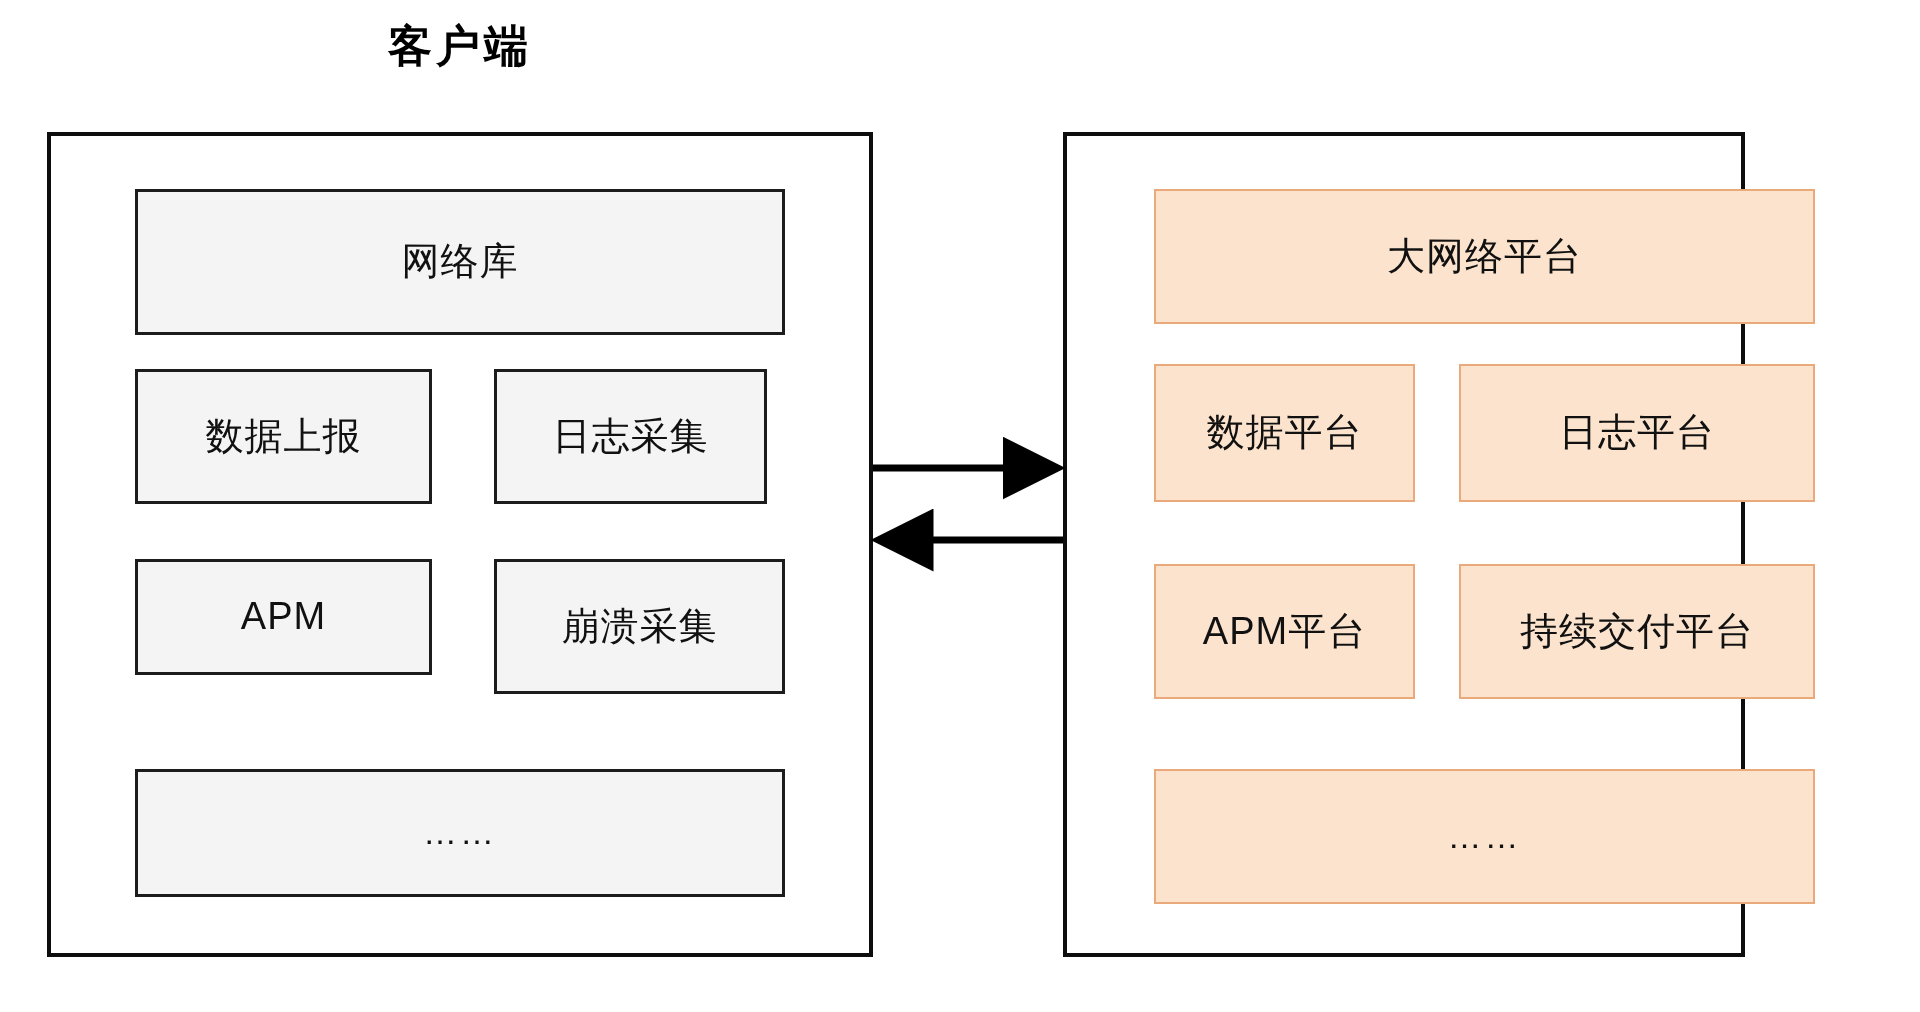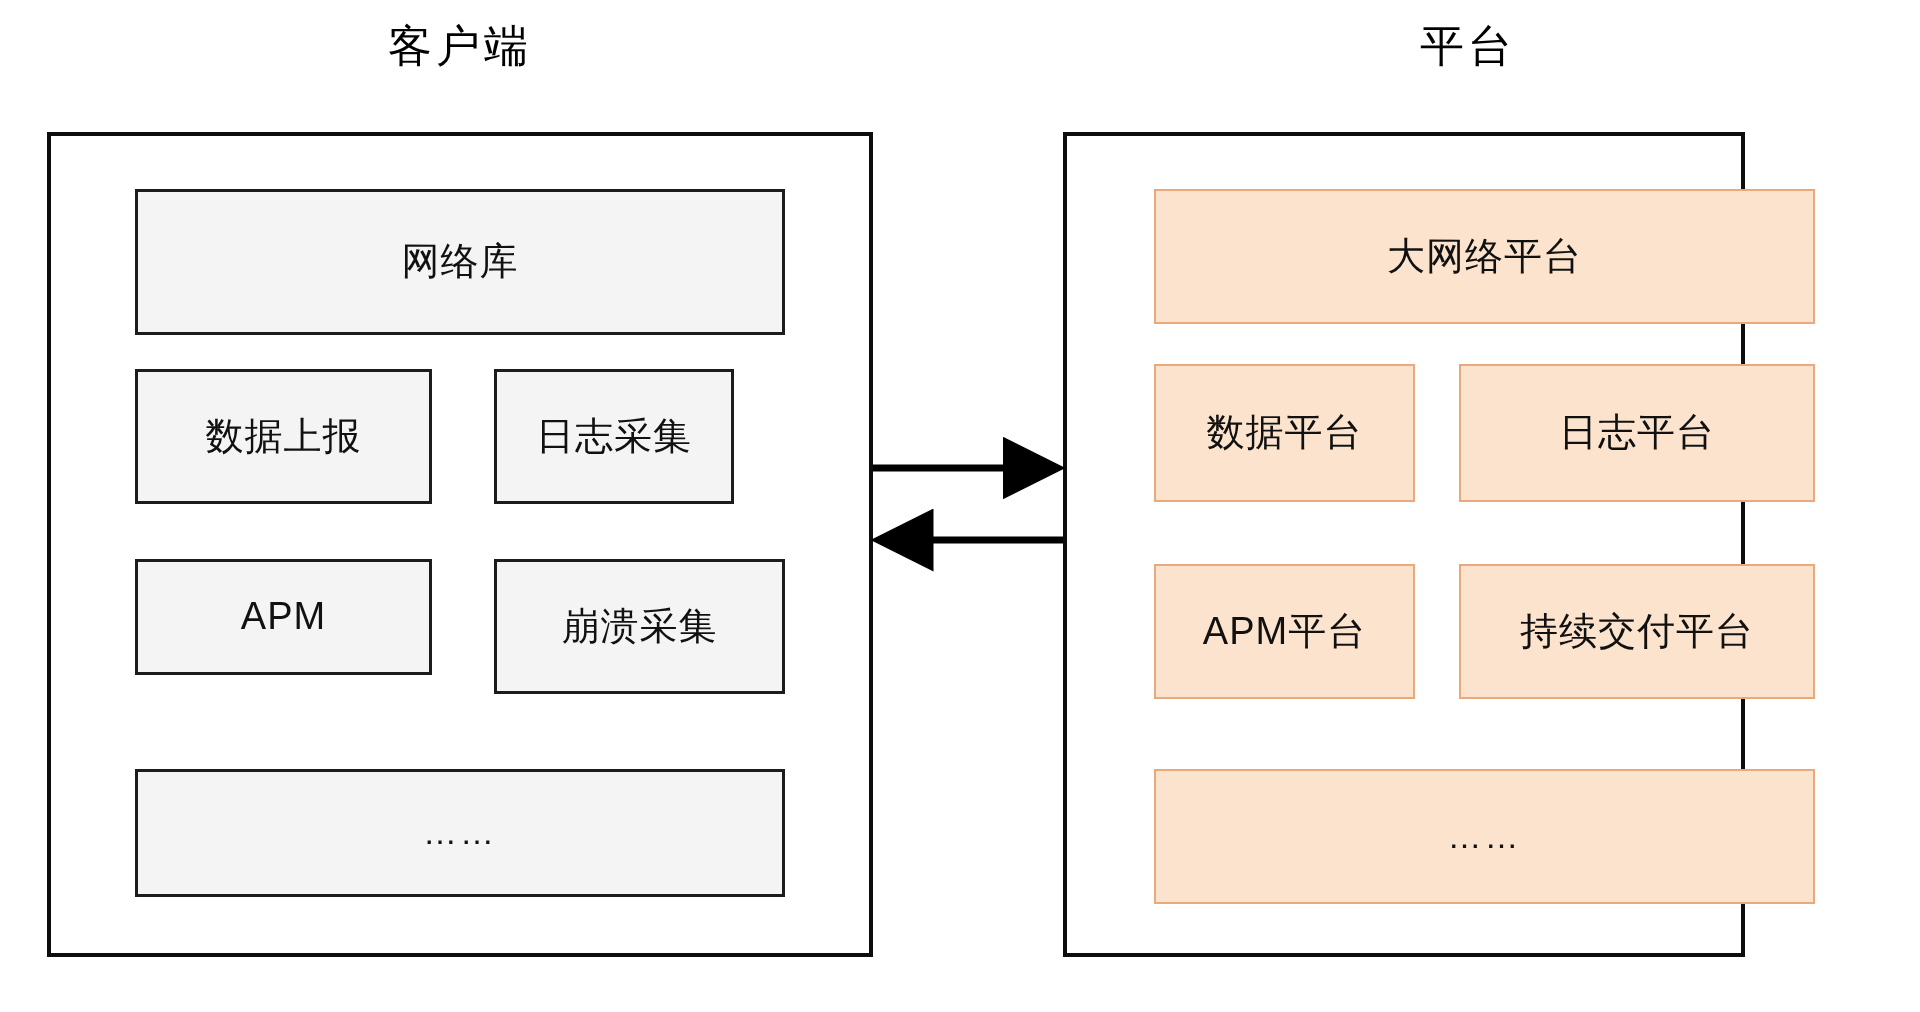--- a/index.html
+++ b/index.html
@@ -16,21 +16,21 @@
     width: 1920px;
     height: 1012px;
     background: #ffffff;
     overflow: hidden;
   }
 
   
   .col-title {
     position: absolute;
     font-size: 44px;
-    font-weight: normal;
+    font-weight: bold;
     letter-spacing: 4px;
     color: #000000;
     text-align: center;
     line-height: 1;
     white-space: nowrap;
   }
   #title-client { left: 47px;  top: 24px; width: 826px; }
   #title-platform { left: 1063px; top: 24px; width: 810px; }
 
   
@@ -65,21 +65,21 @@
     border: 2px solid #eaa97b;
   }
   .module.ellipsis {
     font-size: 34px;
     letter-spacing: 3px;
   }
 
   
   #m-netlib    { left: 84px;  top: 53px;  width: 650px; height: 146px; }
   #m-datarep   { left: 84px;  top: 233px; width: 297px; height: 135px; }
-  #m-logcol    { left: 443px; top: 233px; width: 240px; height: 135px; }
+  #m-logcol    { left: 443px; top: 233px; width: 273px; height: 135px; }
   #m-apm       { left: 84px;  top: 423px; width: 297px; height: 116px; }
   #m-crash     { left: 443px; top: 423px; width: 291px; height: 135px; text-align: right; }
   #m-client-more { left: 84px; top: 633px; width: 650px; height: 128px; }
 
   
   #p-bignet    { left: 87px;  top: 53px;  width: 661px; height: 135px; }
   #p-data      { left: 87px;  top: 228px; width: 261px; height: 138px; }
   #p-log       { left: 392px; top: 228px; width: 356px; height: 138px; }
   #p-apm       { left: 87px;  top: 428px; width: 261px; height: 135px; }
   #p-cd        { left: 392px; top: 428px; width: 356px; height: 135px; }
@@ -94,21 +94,20 @@
     pointer-events: none;
   }
 </style>
 </head>
 <body>
 
 <div id="canvas">
 
   <div class="col-title" id="title-client">客户端</div>
 
-  <div class="col-title" id="title-platform">平台</div>
 
   <div class="container-box" id="client-container">
 
     <div class="module client" id="m-netlib">网络库</div>
 
     <div class="module client" id="m-datarep">数据上报</div>
 
     <div class="module client" id="m-logcol">日志采集</div>
 
     <div class="module client" id="m-apm">APM</div>

